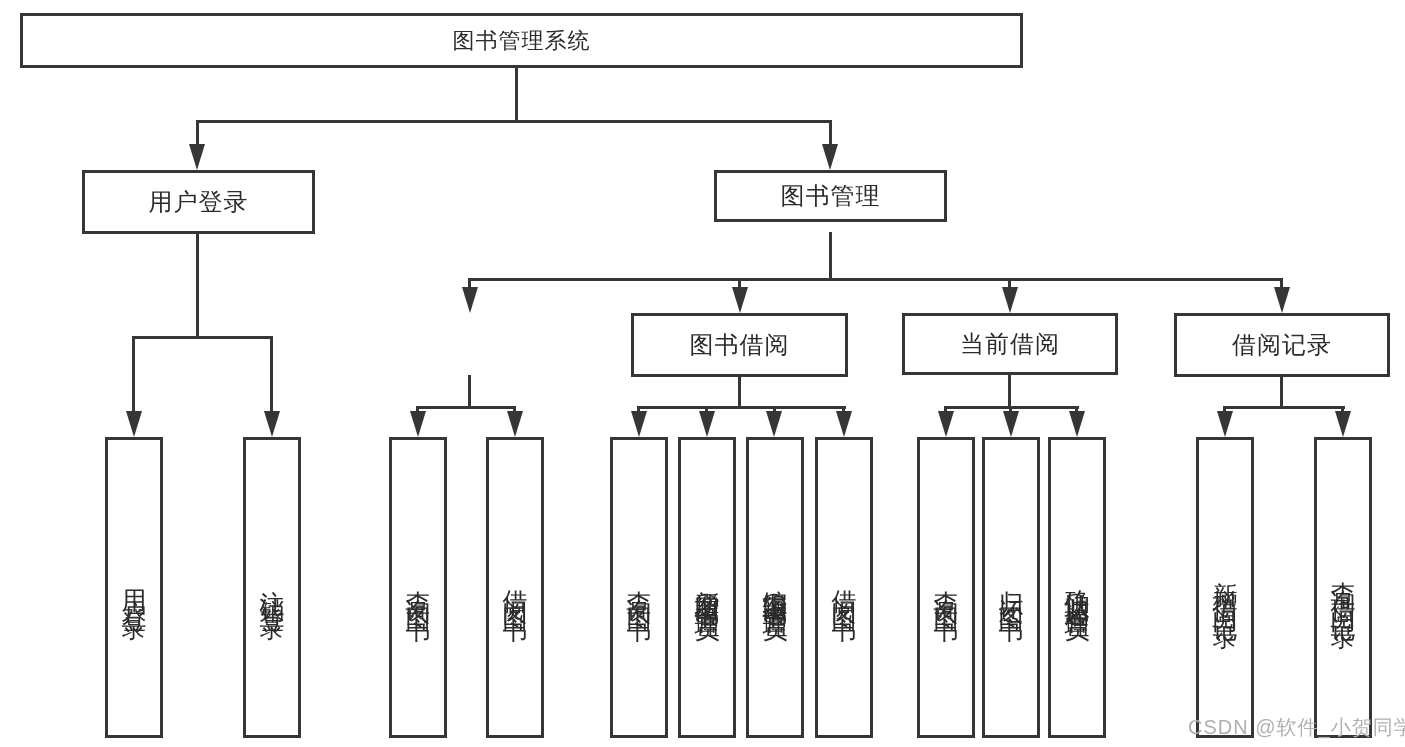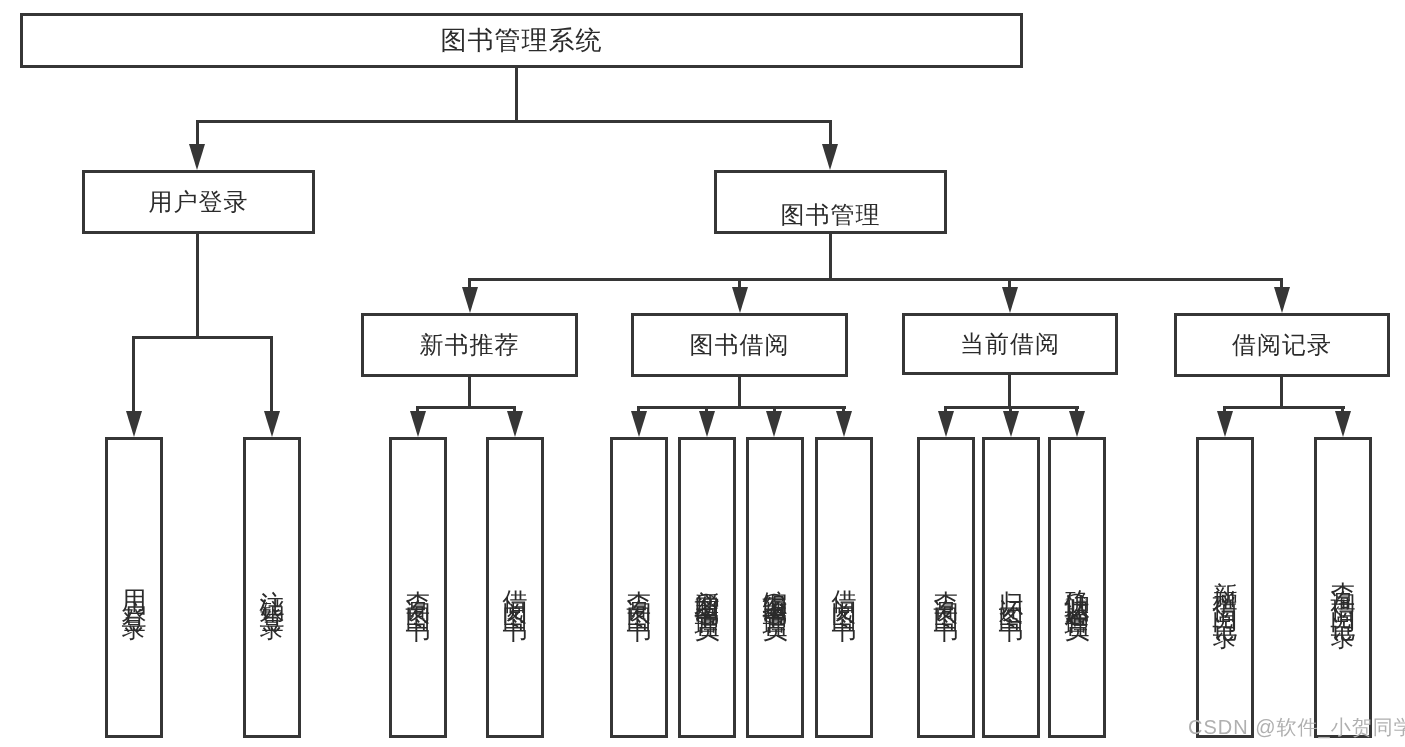--- a/index.html
+++ b/index.html
@@ -15,21 +15,21 @@
     position:absolute;
     box-sizing:border-box;
     border:3px solid #363636;
     background:#ffffff;
     display:flex;align-items:center;justify-content:center;
     color:#2b2b2b;
     font-size:24px;
     letter-spacing:1px;
     white-space:nowrap;
   }
-  .box--root{font-size:26px;}
+  .box--root{font-size:22px;}
   .leaf{
     position:absolute;
     box-sizing:border-box;
     top:437px;height:301px;width:58px;
     border:3px solid #363636;
     background:#ffffff;
     display:flex;align-items:center;justify-content:center;
   }
   .vtext{
     writing-mode:vertical-rl;
@@ -75,21 +75,21 @@
   <div class="vline" style="left:515px;top:68px;height:52px;"></div>
   <div class="hline" style="left:197px;top:120px;width:635px;"></div>
   <div class="vline" style="left:196px;top:120px;height:26px;"></div>
   <div class="arrowhead" style="left:189px;top:144px;"></div>
   <div class="vline" style="left:829px;top:120px;height:26px;"></div>
   <div class="arrowhead" style="left:822px;top:144px;"></div>
 
   <div class="box" style="left:82px;top:170px;width:233px;height:64px;">
     <span>用户登录</span>
   </div>
-  <div class="box" style="left:714px;top:170px;width:233px;height:64px;align-items:flex-end;">
+  <div class="box" style="left:714px;top:170px;width:233px;height:52px;">
     <span>图书管理</span>
   </div>
 
   <div class="vline" style="left:196px;top:232px;height:104px;"></div>
   <div class="hline" style="left:132px;top:336px;width:141px;"></div>
   <div class="vline" style="left:132px;top:336px;height:75px;"></div>
   <div class="arrowhead" style="left:126px;top:411px;"></div>
   <div class="vline" style="left:270px;top:336px;height:75px;"></div>
   <div class="arrowhead" style="left:264px;top:411px;"></div>
 
@@ -97,23 +97,20 @@
   <div class="hline" style="left:468px;top:278px;width:814px;"></div>
   <div class="vline" style="left:468px;top:278px;height:10px;"></div>
   <div class="arrowhead" style="left:462px;top:287px;"></div>
   <div class="vline" style="left:738px;top:278px;height:10px;"></div>
   <div class="arrowhead" style="left:732px;top:287px;"></div>
   <div class="vline" style="left:1008px;top:278px;height:10px;"></div>
   <div class="arrowhead" style="left:1002px;top:287px;"></div>
   <div class="vline" style="left:1280px;top:278px;height:10px;"></div>
   <div class="arrowhead" style="left:1274px;top:287px;"></div>
 
-  <div class="box" style="left:361px;top:313px;width:217px;height:64px;">
-    <span>新书推荐</span>
-  </div>
   <div class="box" style="left:631px;top:313px;width:217px;height:64px;">
     <span>图书借阅</span>
   </div>
   <div class="box" style="left:902px;top:313px;width:216px;height:62px;">
     <span>当前借阅</span>
   </div>
   <div class="box" style="left:1174px;top:313px;width:216px;height:64px;">
     <span>借阅记录</span>
   </div>
 

